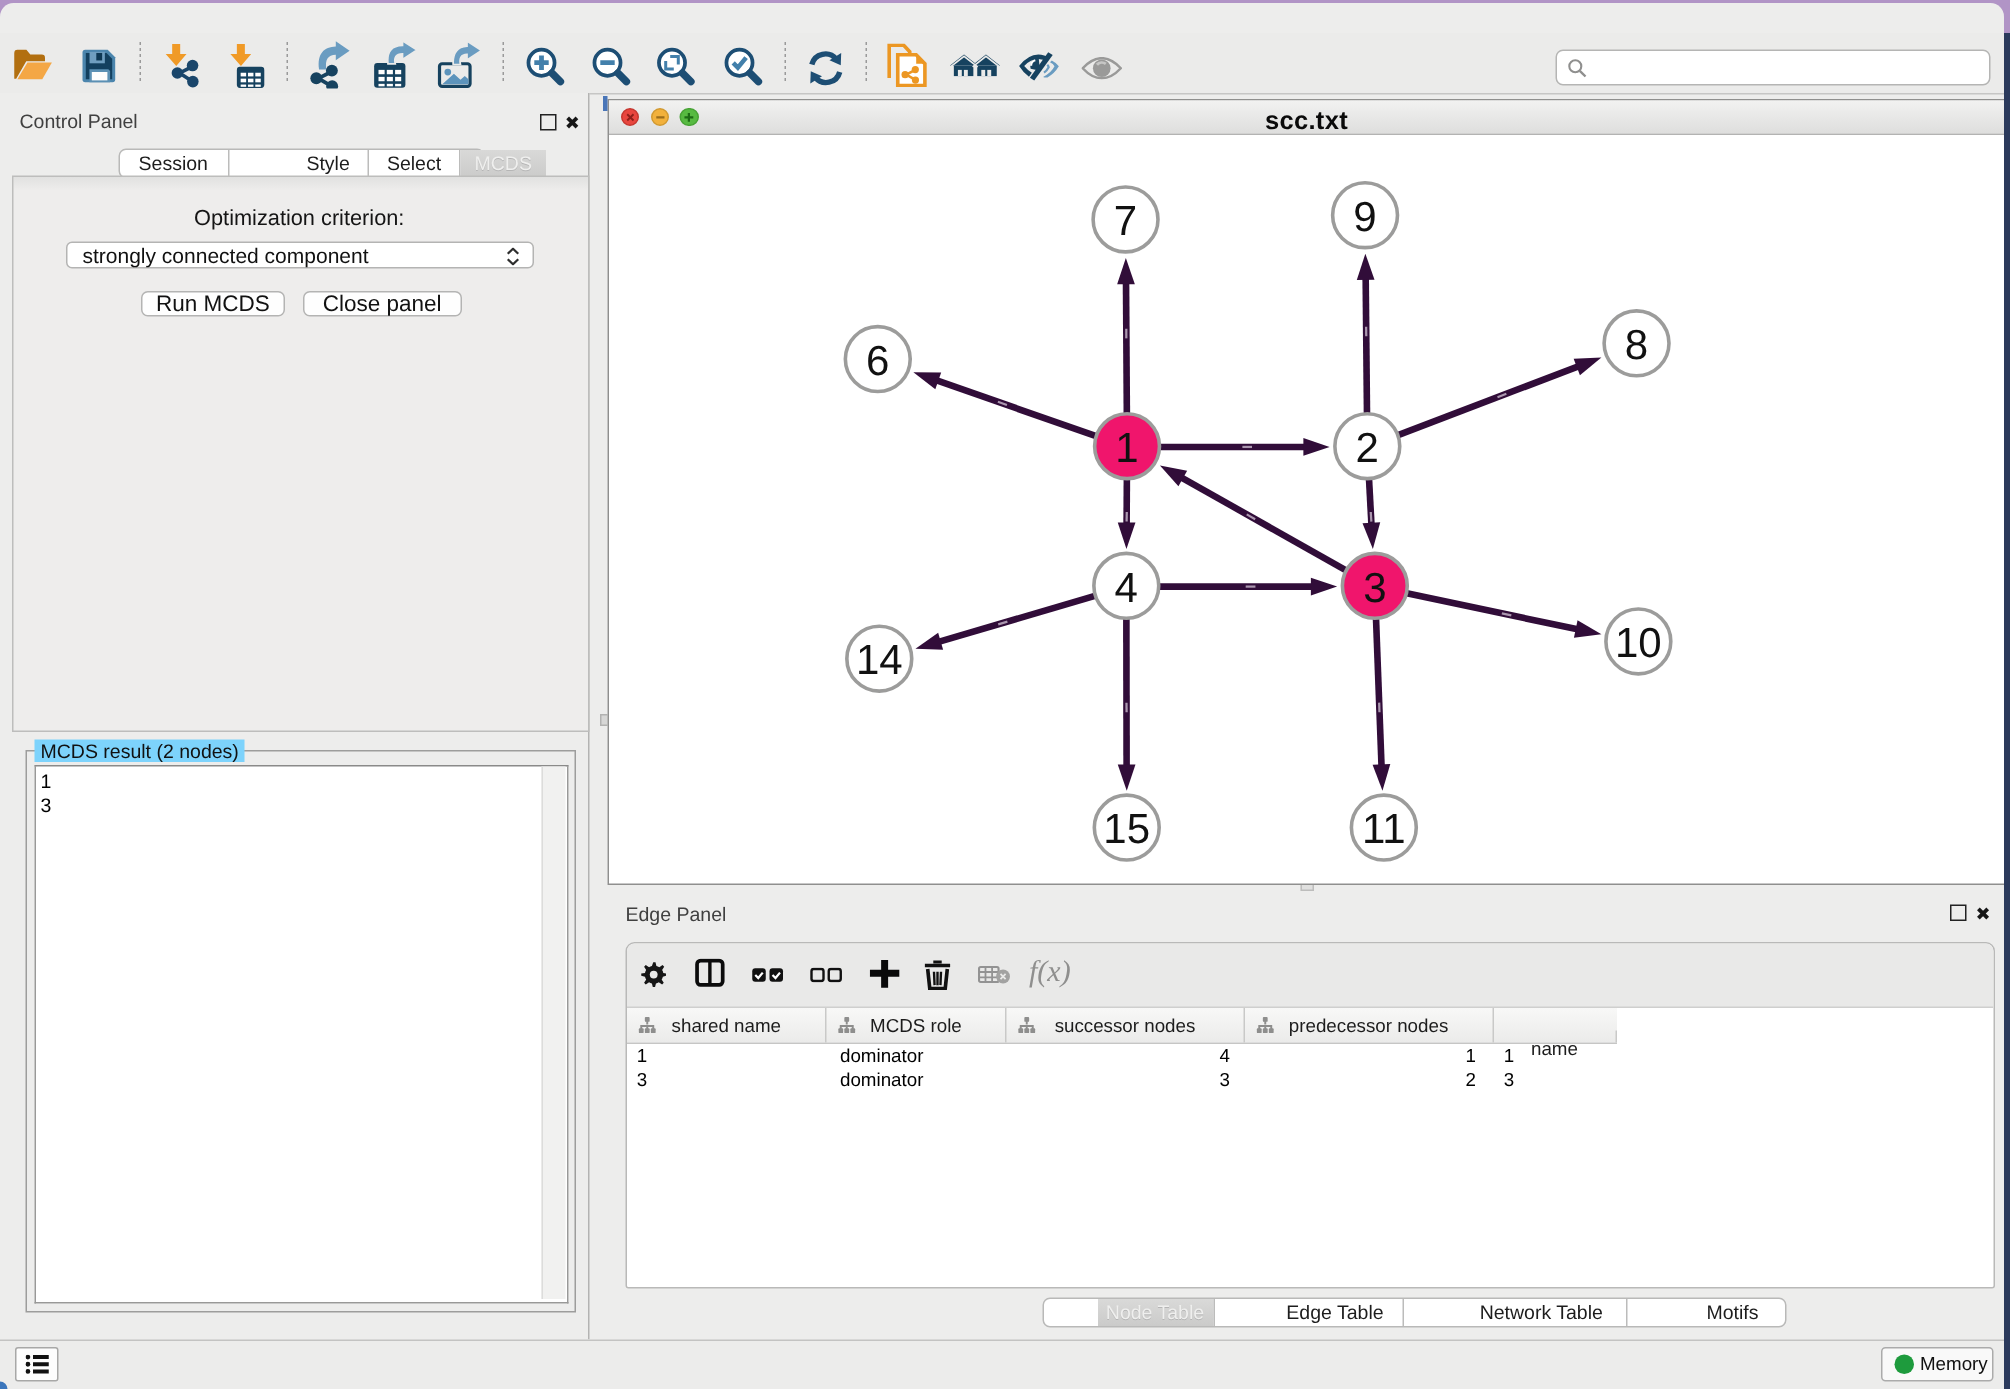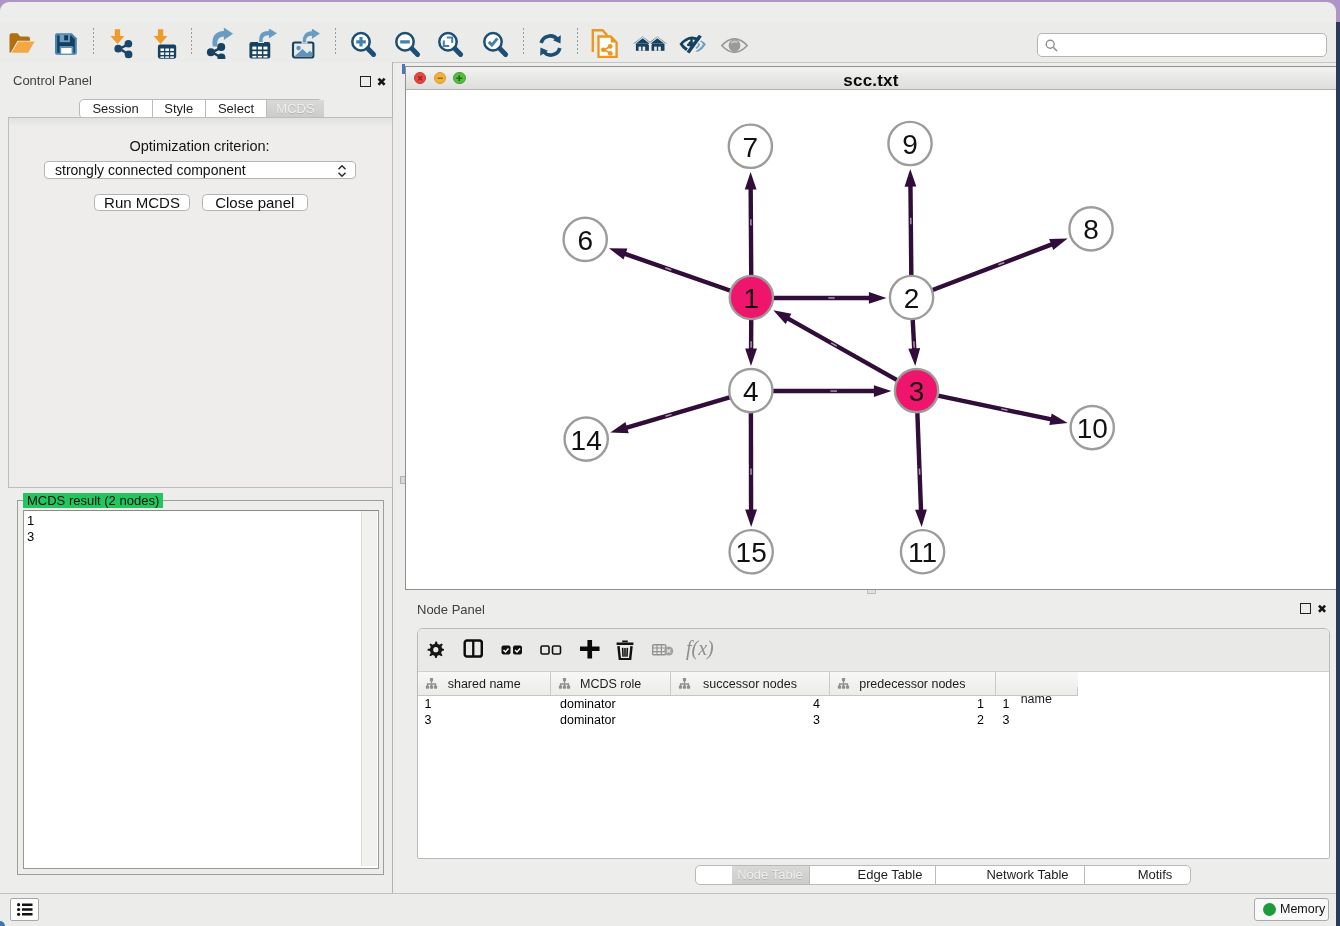--- a/index.html
+++ b/index.html
@@ -27,21 +27,21 @@
 .fl-ic{width:9px;height:9px;border:1.6px solid #222;background:transparent;}
 .x-ic{font-size:12px;color:#161616;line-height:12px;}
 .tabbar{height:17.5px;display:flex;border:1px solid #b9b9b8;border-radius:5px;background:#fff;font-size:13px;}
 .tabbar .tb{flex:none;text-align:center;line-height:17px;color:#1d1d1d;border-right:1px solid #bcbcbb;}
 .tabbar .tb:last-child{border-right:none;}
 .tabbar .sel{background:linear-gradient(#d9d9d8,#cbcbca);color:#efefee;text-shadow:0 1px 0 #b5b5b5;}
 #cptabc{left:8px;top:54.5px;width:382.5px;height:369.5px;border:1px solid #bdbdbc;background:linear-gradient(#e1e1e0,#eeedec 9px);}
 .combo{background:#fff;border:1px solid #b4b4b3;border-radius:4px;font-size:14px;color:#111;}
 .btn{background:#fefefe;border:1px solid #b4b4b3;border-radius:4.5px;font-size:15px;color:#111;text-align:center;}
 #resultbox{left:17px;top:438px;width:364.5px;height:373px;border:1px solid #9d9d9c;}
-#resultttl{left:23px;top:430.5px;font-size:13px;color:#111;background:#22c55e;padding:0 4px;}
+#resultttl{left:23px;top:430.5px;font-size:13px;color:#111;background:#7dd3fc;padding:0 4px;}
 #resultwhite{left:4.5px;top:8.5px;width:354px;height:355.5px;background:#fff;border:1px solid #999998;border-top-color:#8a8a89;font-size:13px;color:#000;line-height:16.5px;padding-top:2px;}
 #resscroll{right:0.5px;top:0.5px;width:15px;height:354.5px;background:#f1f1f0;border-left:1px solid #dcdcdb;}
 
 #vhandle{left:399.5px;top:473.5px;width:4.5px;height:6px;background:#d7d7d6;border:1px solid #b2b2b1;}
 #hhandle{left:866.5px;top:585.5px;width:7px;height:4px;background:#e0e0df;border:1px solid #bdbdbc;}
 
 #sccwin{left:404.5px;top:64px;width:931px;height:522px;border:1px solid #8f8f8e;background:#fff;}
 #scctb{left:0;top:0;width:100%;height:22px;background:linear-gradient(#f2f2f1,#dededd);border-bottom:1px solid #b3b3b2;}
 #scctitle{width:100%;top:3.5px;text-align:center;font-size:17px;font-weight:bold;color:#0a0a0a;letter-spacing:0.2px;}
 .mtl{width:10.5px;height:10.5px;border-radius:50%;top:4.5px;}
@@ -207,21 +207,21 @@
           <line x1="8.2" y1="8.2" x2="12" y2="12" stroke="#8f8f8e" stroke-width="1.6"></line>
         </svg>
     </div>
   </div>
   <div class="abs" id="cpanel">
     <div class="abs panhead" style="left:13px;top:11px;">Control Panel</div>
     <div class="abs fl-ic" style="left:360px;top:14px;"></div>
     <div class="abs x-ic" style="left:376.5px;top:14px;">✖</div>
     <div class="abs tabbar" style="left:78.5px;top:37px;width:242px;">
       <div class="tb" style="width:72px;">Session</div>
-      <div class="tb" style="width:52.5px;">Style</div>
+      <div class="tb" style="width:52.5px;margin-left:40px;">Style</div>
       <div class="tb" style="width:60px;">Select</div>
       <div class="tb sel" style="width:57px;">MCDS</div>
     </div>
     <div class="abs" id="cptabc"></div>
     <div class="abs combo" style="left:44px;top:99px;width:299.5px;height:16px;line-height:16px;padding-left:10px;">strongly connected component
       <svg class="abs" style="right:8px;top:2.5px;" width="10" height="12" viewBox="0 0 10 12">
           <path d="M1.5 4.2 L5 0.8 L8.5 4.2 M1.5 7.8 L5 11.2 L8.5 7.8" fill="none" stroke="#2e2e2e" stroke-width="1.5"></path>
         </svg>
     </div>
     <div class="abs" style="left:8px;top:75.5px;width:383px;text-align:center;font-size:14.5px;color:#151515;">Optimization criterion:</div>
@@ -328,21 +328,21 @@
 <text x="684.3" y="151.0">8</text>
 <text x="503.5" y="65.7">9</text>
 <text x="685.5" y="349.5">10</text>
 <text x="516.0" y="473.5">11</text>
 <text x="180.0" y="361.0">14</text>
 <text x="344.8" y="473.5">15</text>
       </g>
     </svg>
   </div>
   <div class="abs" id="tpanel">
-    <div class="abs panhead" style="left:12.5px;top:6px;">Node Panel</div>
+    <div class="abs panhead" style="left:12.5px;top:6px;">Edge Panel</div>
     <div class="abs fl-ic" style="left:895.5px;top:7px;"></div>
     <div class="abs x-ic" style="left:912.5px;top:7px;">✖</div>
     <div class="abs" id="tcontainer">
       <div class="abs" id="ttoolbar">
         <svg class="abs" style="left:9px;top:11.5px;" width="17" height="17" viewBox="0 0 17 17">
             <path id="gearp" d="M8.5 0.5 L10 0.5 L10.6 3 a5.6 5.6 0 0 1 1.9 0.8 L14.7 2.4 L15.8 3.5 L14.4 5.7 a5.6 5.6 0 0 1 0.8 1.9 L17 8 L17 9.5 L14.9 10.1 a5.6 5.6 0 0 1 -0.8 1.9 L15.5 14.2 L14.4 15.3 L12.2 13.9 a5.6 5.6 0 0 1 -1.9 0.8 L9.7 17 L8.2 17 L7.6 14.7 a5.6 5.6 0 0 1 -1.9 -0.8 L3.5 15.3 L2.4 14.2 L3.8 12 a5.6 5.6 0 0 1 -0.8 -1.9 L0.5 9.5 L0.5 8 L3 7.6 a5.6 5.6 0 0 1 0.8 -1.9 L2.4 3.5 L3.5 2.4 L5.7 3.8 a5.6 5.6 0 0 1 1.9 -0.8 Z" fill="#161616"></path>
             <circle cx="8.8" cy="8.7" r="2.6" fill="#e9e9e8"></circle>
           </svg>
         <svg class="abs" style="left:45px;top:10px;" width="20.5" height="19" viewBox="0 0 21 20">
             <rect x="1.5" y="1.5" width="18" height="17" rx="2.5" fill="none" stroke="#0c0c0c" stroke-width="2.6"></rect>

